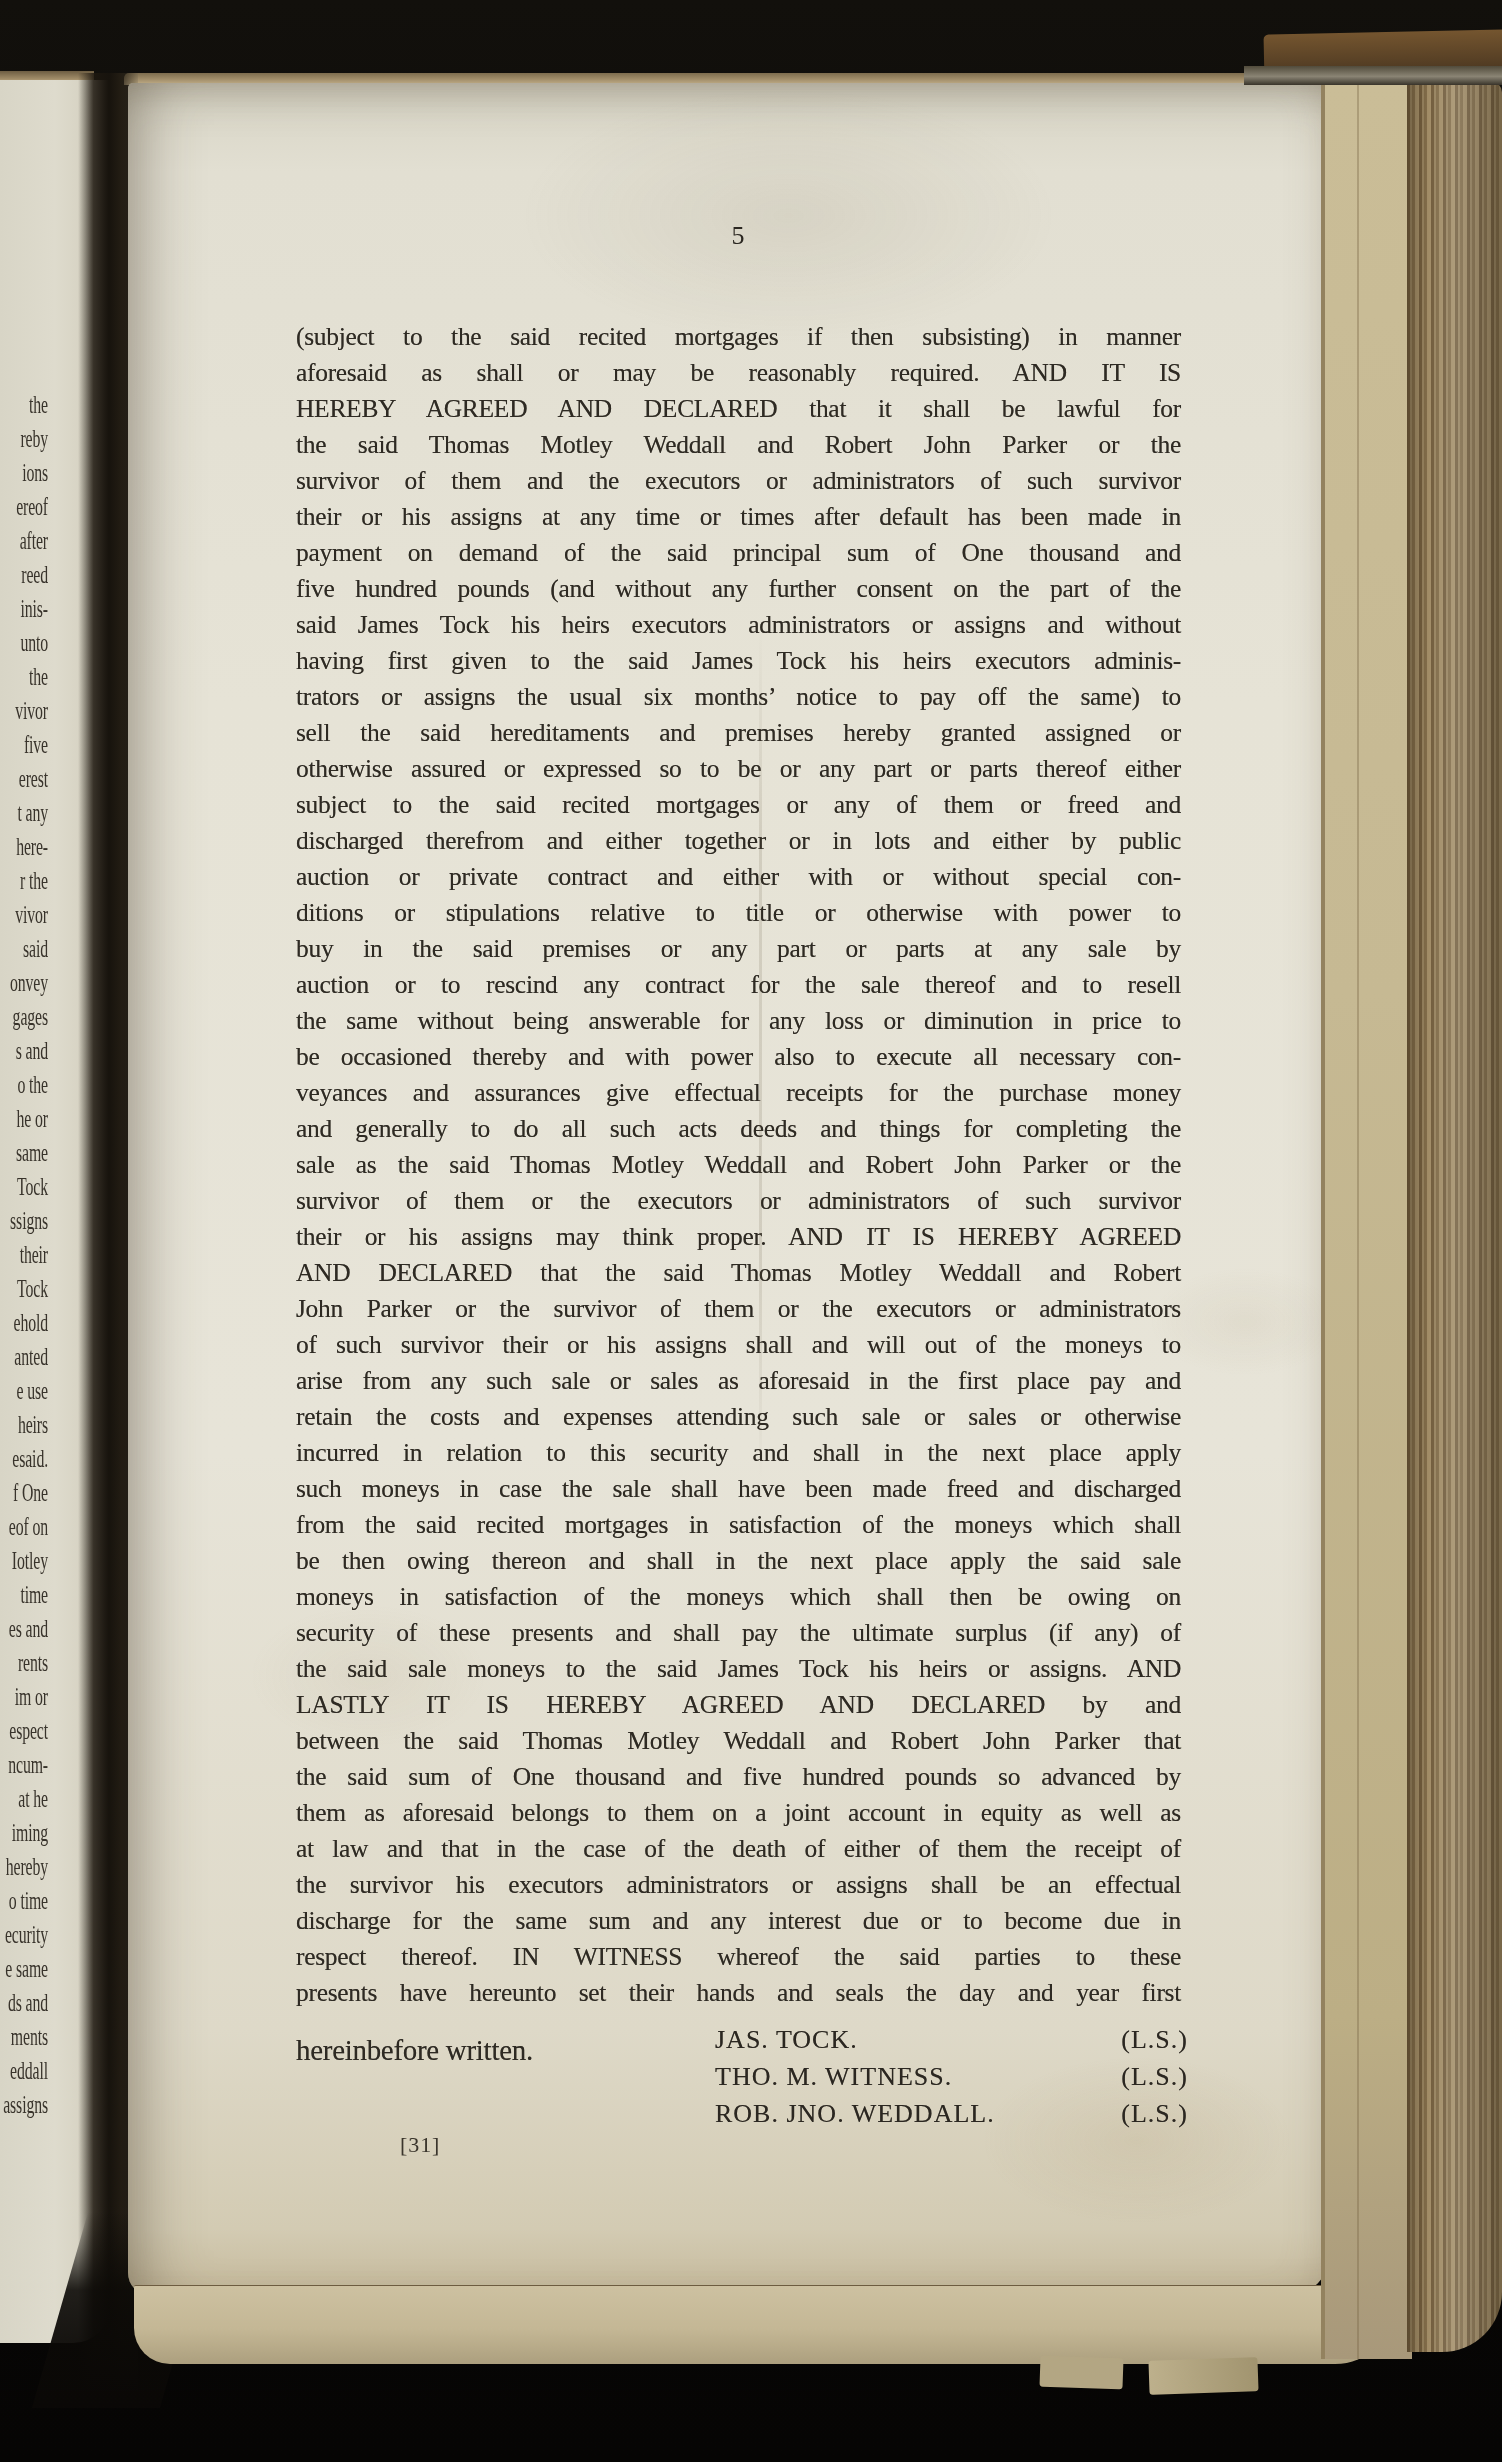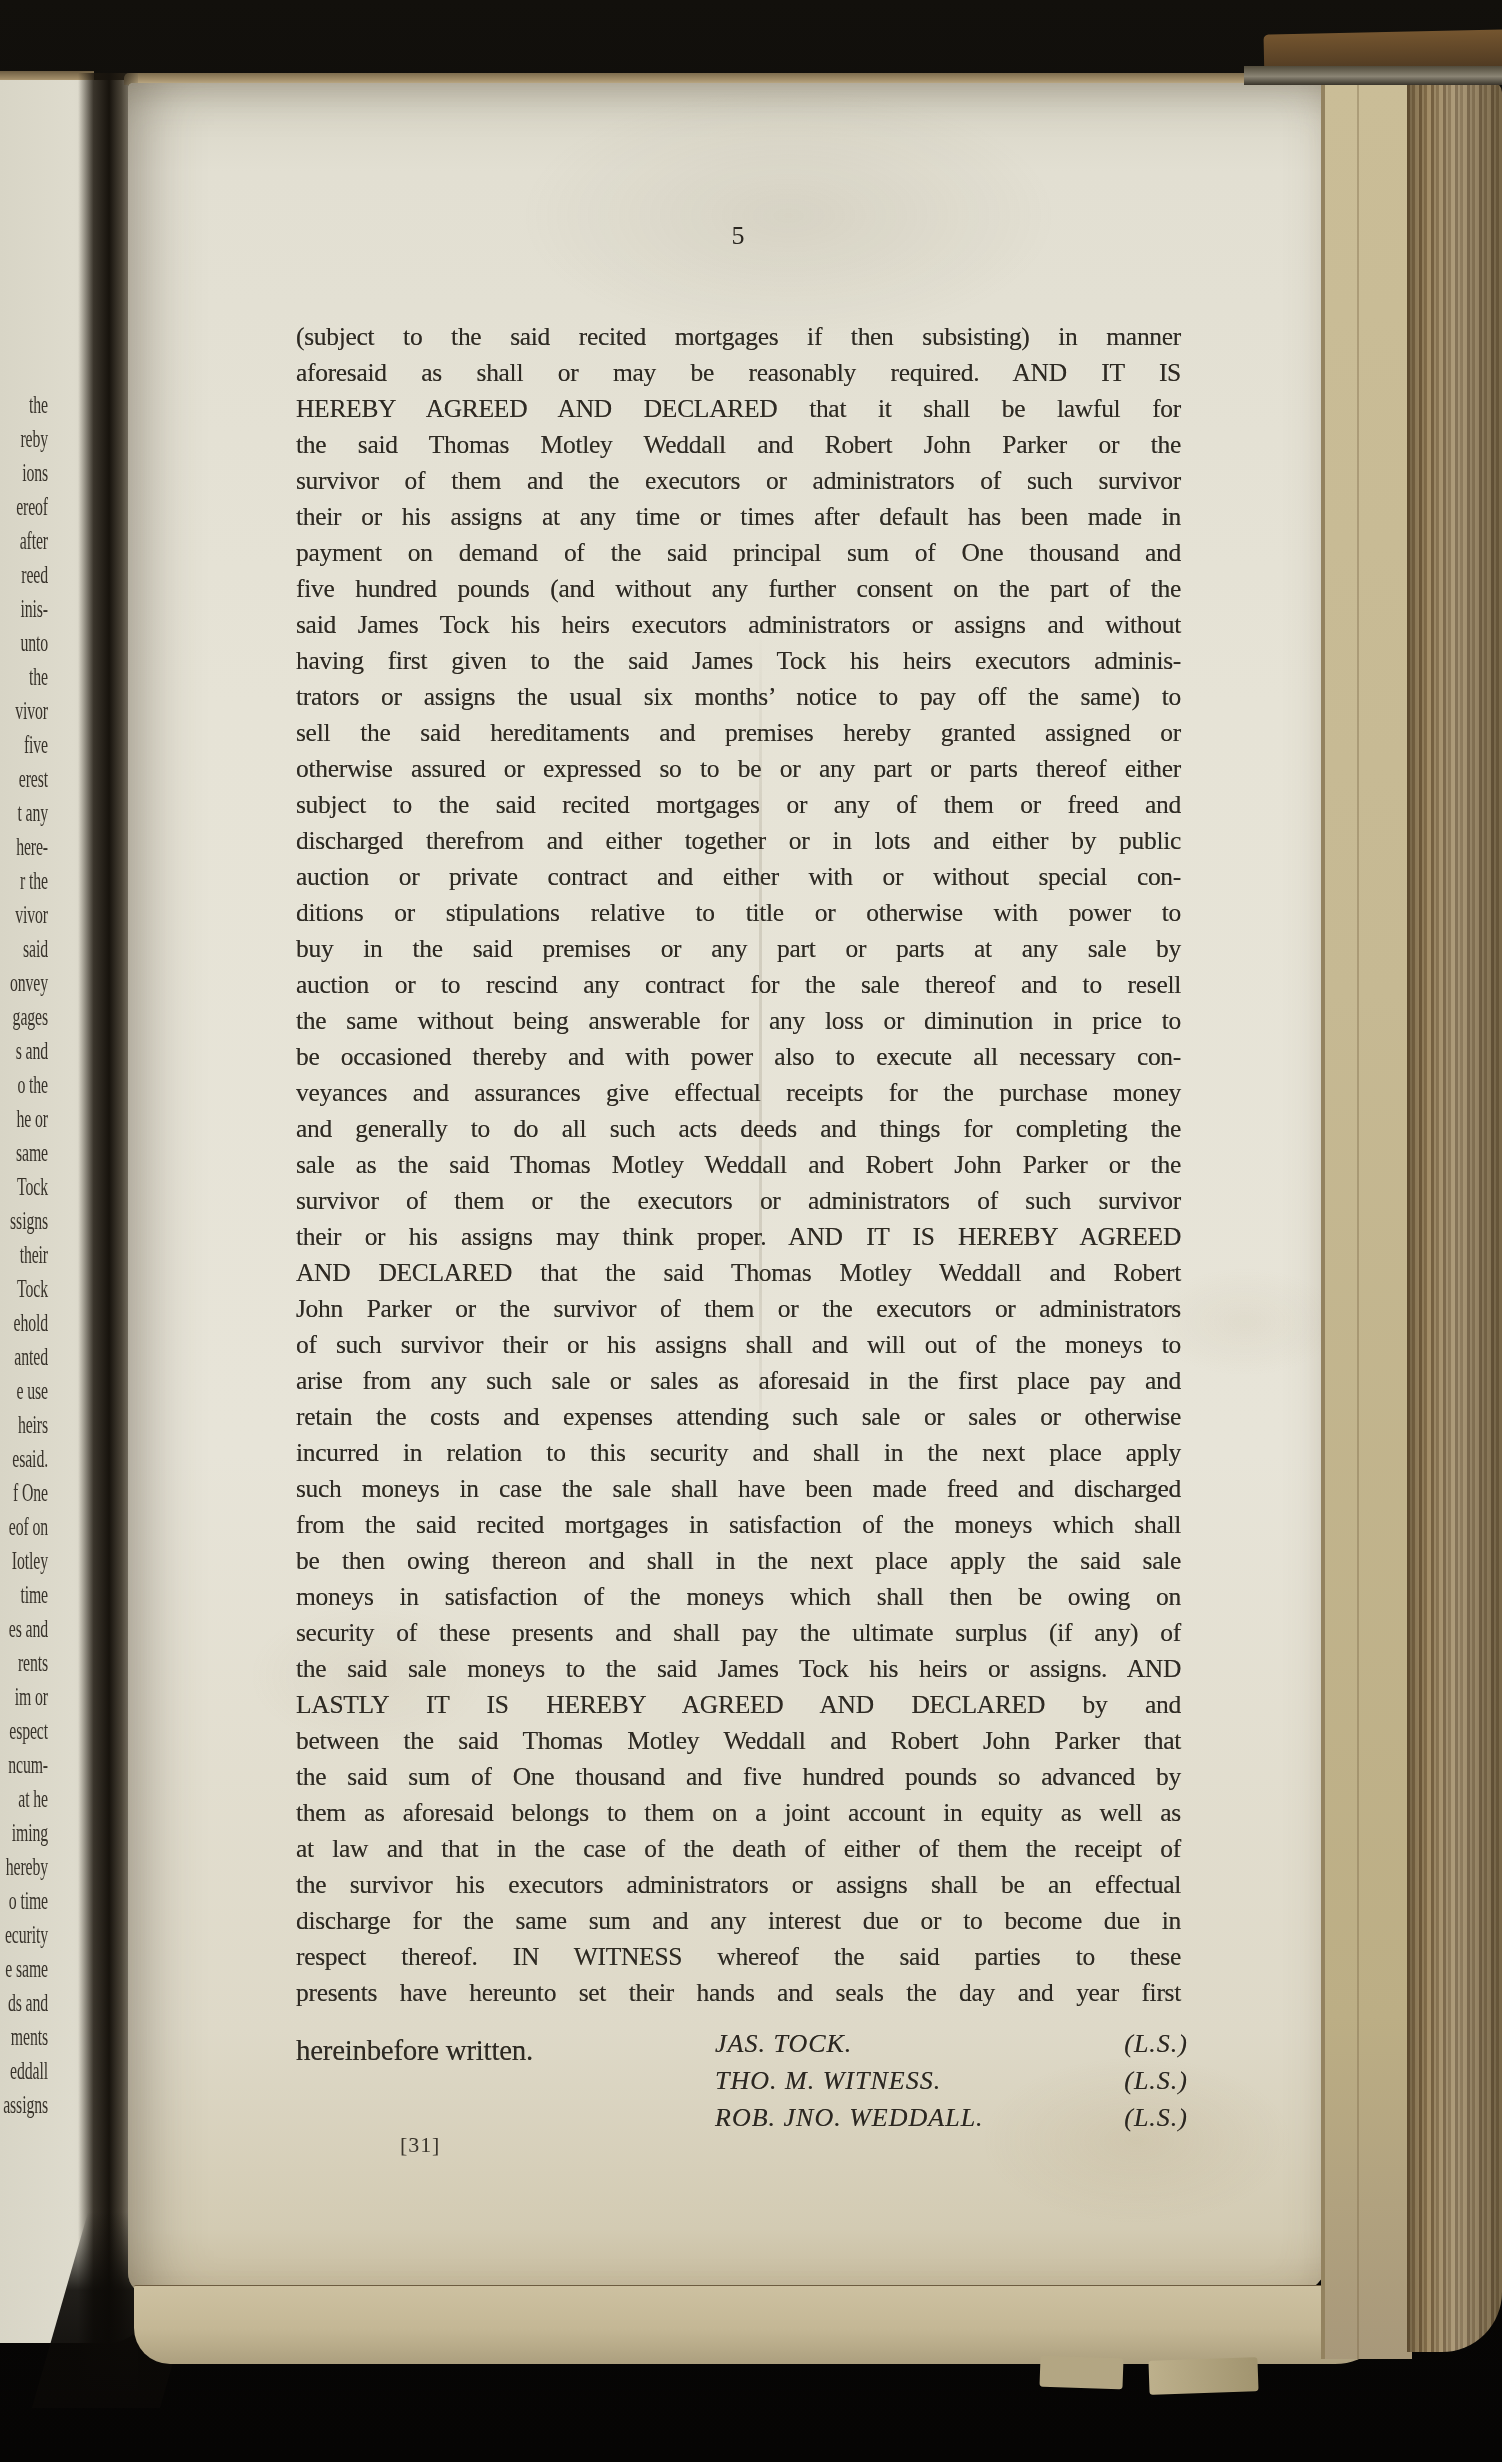--- a/index.html
+++ b/index.html
@@ -6,21 +6,20 @@
   .scene{
     position:relative;width:1503px;height:2462px;overflow:hidden;
     background:linear-gradient(180deg,#12100c 0%,#0b0907 25%,#080706 75%,#060504 100%);
     font-family:"Liberation Serif","DejaVu Serif",serif;
   }
   
   .left-page{
     position:absolute;left:0;top:80px;width:110px;height:2263px;
     background:linear-gradient(90deg,#d8d5c6 0%,#dedbcd 50%,#d6d2c2 78%,#bab3a0 92%,#8d8572 100%);
     border-radius:0 0 37px 0;
-    padding-left:36px;
   }
   .left-page-topedge{
     position:absolute;left:0;top:71px;width:94px;height:12px;
     background:linear-gradient(180deg,#6d5d42,#a08c68 65%,#c3b18d);
   }
   .fragments{
     position:absolute;left:-126px;top:308px;width:174px;
     text-align:right;font-size:25.5px;line-height:34px;color:#38332b;
     white-space:pre-line;letter-spacing:-0.2px;
     transform:scaleX(0.62);transform-origin:100% 0;
@@ -76,21 +75,21 @@
   .body-last-line{
     position:absolute;left:168px;top:1949px;width:885px;
     font-size:29px;line-height:36px;color:#2e2a23;letter-spacing:-0.3px;
     text-shadow:0 0 0.5px rgba(46,42,35,.55);
   }
   .signatures{
     position:absolute;left:587px;top:1942px;width:473px;
     font-size:26px;color:#2b2721;letter-spacing:1px;
     text-shadow:0 0 0.5px rgba(46,42,35,.5);
   }
-  .sig-row{display:flex;justify-content:space-between;height:37px;align-items:center;font-style:italic;}
+  .sig-row{display:flex;justify-content:space-between;height:37px;align-items:flex-start;}
   .footnote{
     position:absolute;left:272px;top:2049px;
     font-size:22px;color:#3a352c;letter-spacing:0.9px;
   }
   
   .under-band{
     position:absolute;left:134px;top:2285px;width:1261px;height:78px;
     background:linear-gradient(180deg,#cdc1a1 0%,#c4b795 55%,#ac9f7e 100%);
     border-top:1.7px solid #6d5c41;
     border-radius:1.7px 0 60px 36px;

